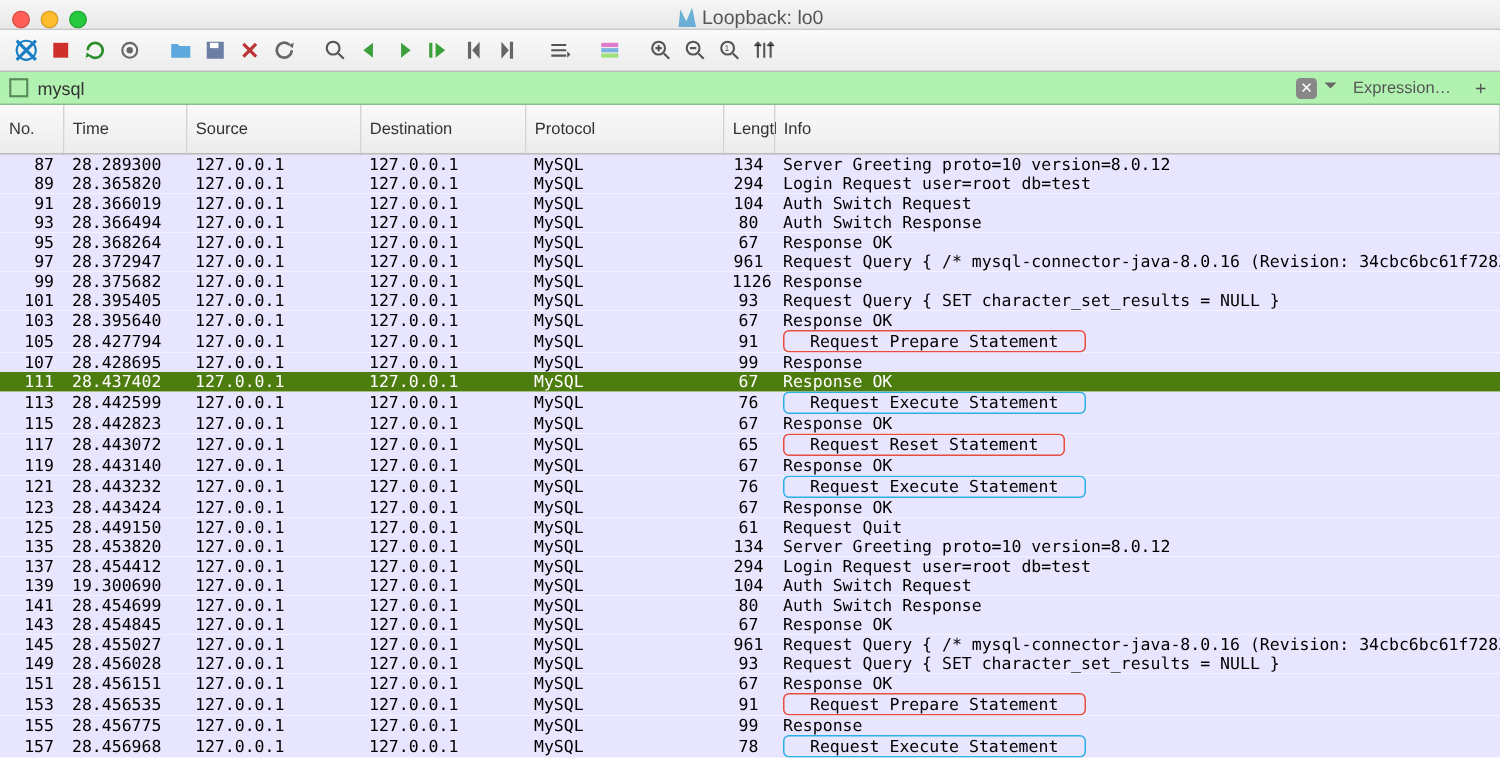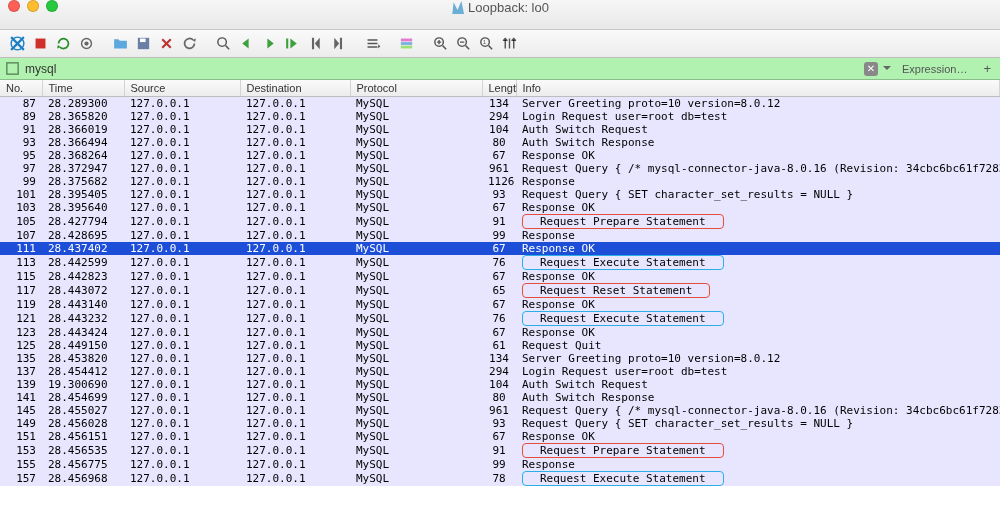--- a/index.html
+++ b/index.html
@@ -1,41 +1,41 @@
 <!DOCTYPE html>
 <html><head>
 <meta charset="utf-8">
 <style>
 * { margin: 0; padding: 0; box-sizing: border-box; }
 body { font-family: -apple-system, "Helvetica Neue", Arial, sans-serif; font-size: 11px; background: #f5f5f5; overflow: hidden; }
-.titlebar { height: 30px; background: linear-gradient(#f6f6f6, #e8e8e8); border-bottom: 1px solid #c8c8c8; display: flex; align-items: flex-start; position: relative; text-decoration: underline; }
+.titlebar { height: 20px; background: linear-gradient(#f6f6f6, #e8e8e8); border-bottom: 1px solid #c8c8c8; display: flex; align-items: flex-end; position: relative; text-decoration: underline; }
 .traffic-lights { display: flex; gap: 7px; padding-left: 8px; }
 .traffic-light { width: 12px; height: 12px; border-radius: 50%; border: 0.5px solid rgba(0,0,0,0.15); }
 .tl-red { background: #ff5f56; }
 .tl-yellow { background: #ffbd2e; }
 .tl-green { background: #27c93f; }
 .title-center { position: absolute; left: 0; right: 0; text-align: center; font-size: 13px; color: #555; display: flex; justify-content: center; align-items: center; gap: 4px; pointer-events: none; }
 .fin-icon { width: 13px; height: 13px; background: #6baed6; clip-path: polygon(10% 100%, 20% 10%, 50% 70%, 80% 0%, 100% 100%); }
 .toolbar { height: 28px; background: linear-gradient(#fafafa, #ececec); border-bottom: 1px solid #bdbdbd; display: flex; align-items: center; padding: 0 6px; gap: 2px; }
 .tb-group { display: flex; gap: 1px; margin-right: 10px; }
 .tb-btn { width: 22px; height: 22px; display: flex; align-items: center; justify-content: center; cursor: pointer; border-radius: 3px; }
 .tb-btn svg { width: 17px; height: 17px; }
 .filterbar { height: 22px; background: #b1f2b1; border-bottom: 1px solid #8bbd8b; display: flex; align-items: center; padding: 0 3px; }
 .filter-input { flex: 1; background: transparent; border: none; font-size: 12px; color: #333; outline: none; padding: 2px 4px; font-family: inherit; }
 .filter-right { display: flex; align-items: center; gap: 4px; color: #666; font-size: 11px; }
 .filter-clear { width: 14px; height: 14px; background: #888; border-radius: 3px; color: #fff; display: flex; align-items: center; justify-content: center; font-size: 10px; cursor: pointer; }
 .dropdown-ico { width: 10px; height: 10px; }
 .expr-label { padding: 0 6px; color: #555; cursor: pointer; }
 .plus-tab { padding: 0 6px; color: #555; cursor: pointer; font-size: 13px; }
 .table-container { height: 466px; overflow: auto; background: #fff; }
 .packet-table { width: 100%; border-collapse: collapse; font-family: "Menlo", "Monaco", monospace; font-size: 11px; table-layout: fixed; }
-.packet-table th { text-align: left; font-weight: normal; background: linear-gradient(#fafafa, #ececec); border-bottom: 1px solid #bdbdbd; border-right: 1px solid #d4d4d4; padding: 2px 6px; font-family: -apple-system, Arial, sans-serif; color: #333; height: 16px; position: sticky; top: 0; }
+.packet-table th { text-align: left; font-weight: normal; background: linear-gradient(#fafafa, #ececec); border-bottom: 1px solid #bdbdbd; border-right: 1px solid #d4d4d4; padding: 2px 6px; font-family: -apple-system, Arial, sans-serif; color: #333; height: 32px; position: sticky; top: 0; }
 .packet-table td { padding: 0 6px; height: 13px; line-height: 13px; white-space: nowrap; overflow: hidden; border: none; }
 .packet-table tr { background: #e8e6ff; }
-.packet-table tr.selected { background: #1d4ed8; color: #fff; }
+.packet-table tr.selected { background: #4d7c0f; color: #fff; }
 .col-no { width: 42px; text-align: right; }
 .col-time { width: 82px; }
 .col-src { width: 116px; }
 .col-dst { width: 110px; }
 .col-proto { width: 132px; }
 .col-len { width: 34px; text-align: center; }
 .col-info { width: auto; }
 .info-wrap { display: inline-block; position: relative; padding: 0 17px; line-height: 13px; }
 .anno-red { border: 1.5px solid #e74c3c; border-radius: 4px; }
 .anno-blue { border: 1.5px solid #2ab0e8; border-radius: 4px; }
@@ -417,20 +417,29 @@
         <tr>
           <td class="col-no">141</td>
           <td class="col-time">28.454699</td>
           <td class="col-src">127.0.0.1</td>
           <td class="col-dst">127.0.0.1</td>
           <td class="col-proto">MySQL</td>
           <td class="col-len">80</td>
           <td class="col-info">Auth Switch Response</td>
         </tr>
         <tr>
+          <td class="col-no">143</td>
+          <td class="col-time">28.454845</td>
+          <td class="col-src">127.0.0.1</td>
+          <td class="col-dst">127.0.0.1</td>
+          <td class="col-proto">MySQL</td>
+          <td class="col-len">67</td>
+          <td class="col-info">Response OK</td>
+        </tr>
+        <tr>
           <td class="col-no">145</td>
           <td class="col-time">28.455027</td>
           <td class="col-src">127.0.0.1</td>
           <td class="col-dst">127.0.0.1</td>
           <td class="col-proto">MySQL</td>
           <td class="col-len">961</td>
           <td class="col-info">Request Query { /* mysql-connector-java-8.0.16 (Revision: 34cbc6bc61f72836e26327537a43…</td>
         </tr>
         <tr>
           <td class="col-no">149</td>

